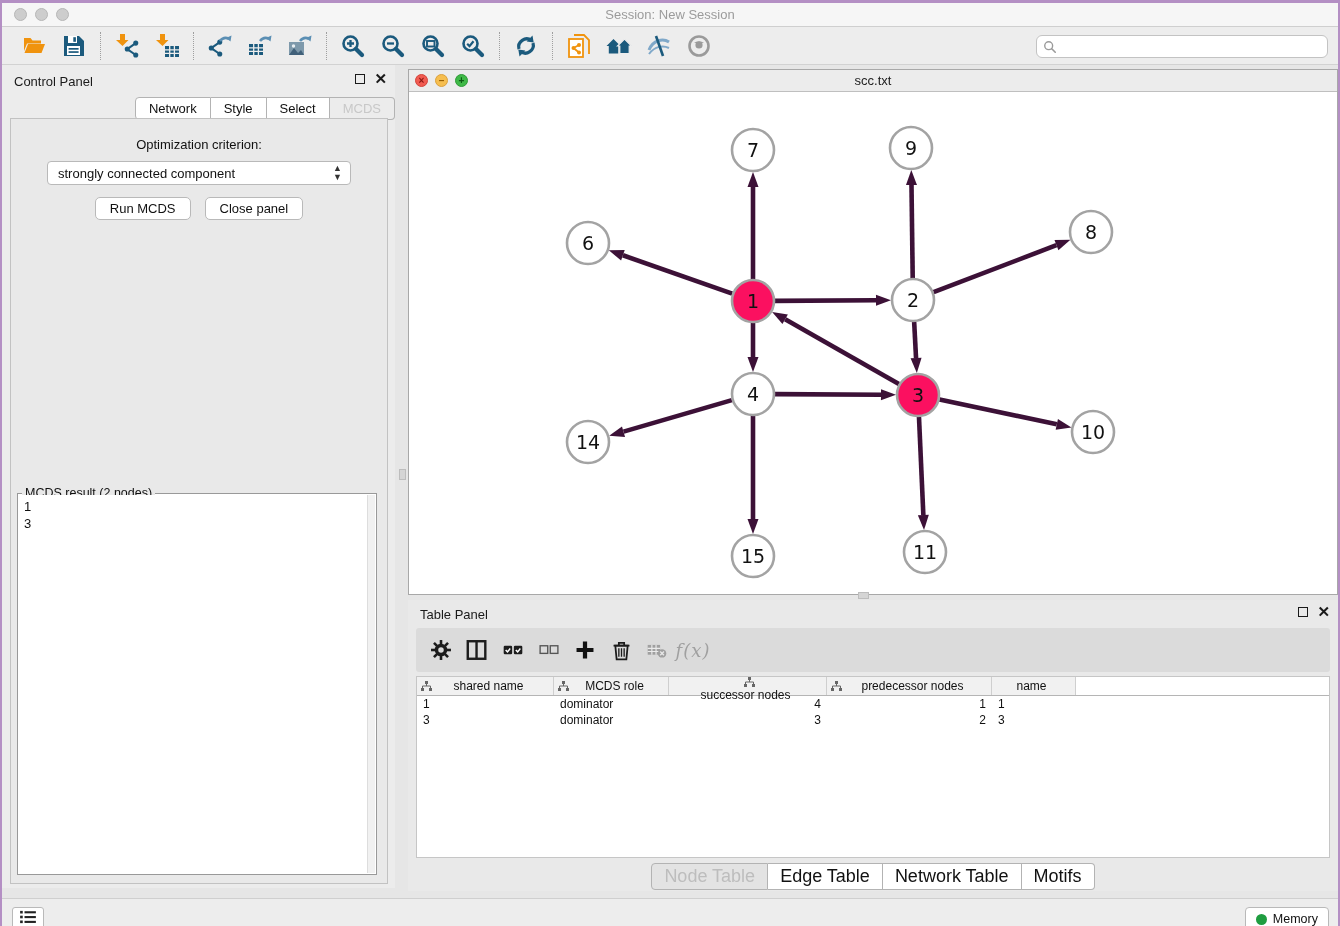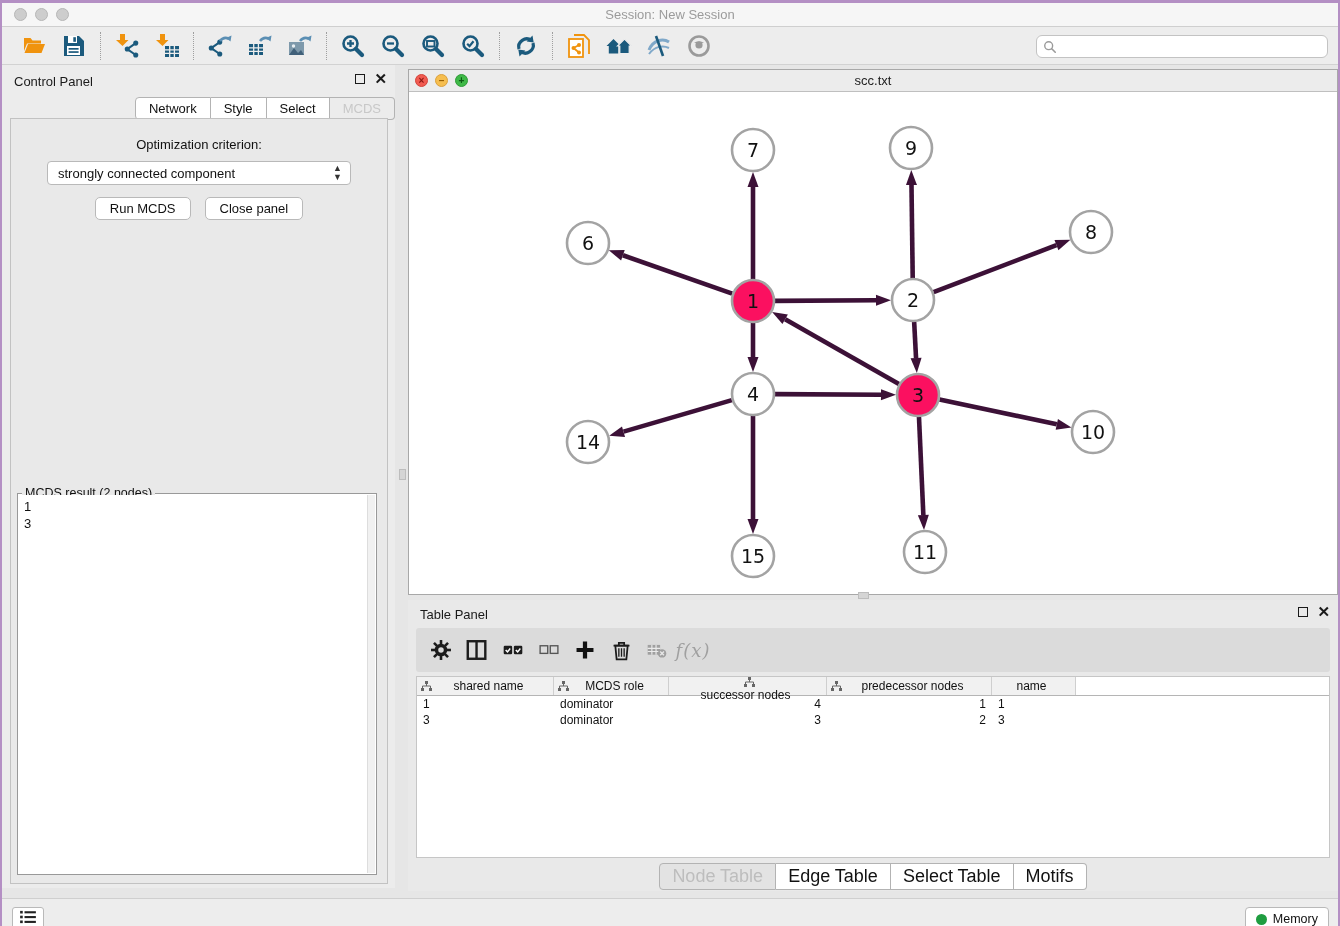--- a/index.html
+++ b/index.html
@@ -558,21 +558,21 @@
             <div class="td" style="width: 158px; text-align: right;">3</div>
             <div class="td" style="width: 165px; text-align: right;">2</div>
             <div class="td" style="width: 84px; text-align: left;">3</div>
           </div>
         </div>
     </div>
     <div class="tp-footer-strip"></div>
     <div class="tp-tabs seg-tabs" id="table-tabs">
         <span class="seg-tab selected">Node Table</span>
         <span class="seg-tab">Edge Table</span>
-        <span class="seg-tab">Select Table</span>
+        <span class="seg-tab">Network Table</span>
         <span class="seg-tab">Motifs</span>
       </div>
   </div>
 
   <div class="statusbar">
     <div class="status-left-btn">
       <span>
         <svg width="18" height="14" viewBox="0 0 20 16">
           <g fill="#222">
               <rect x="1" y="1" width="3" height="3"></rect>

